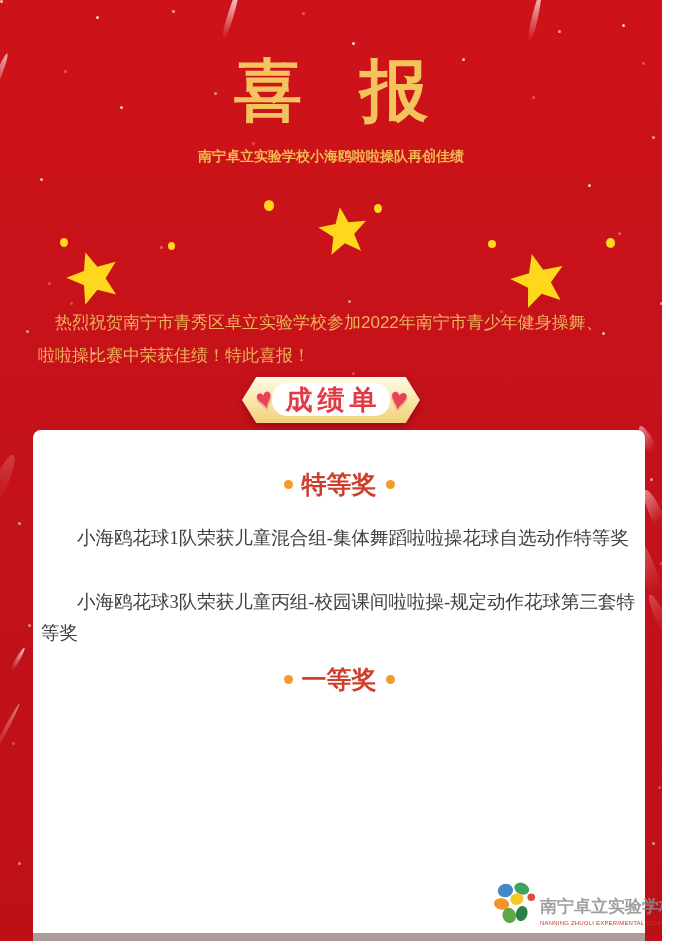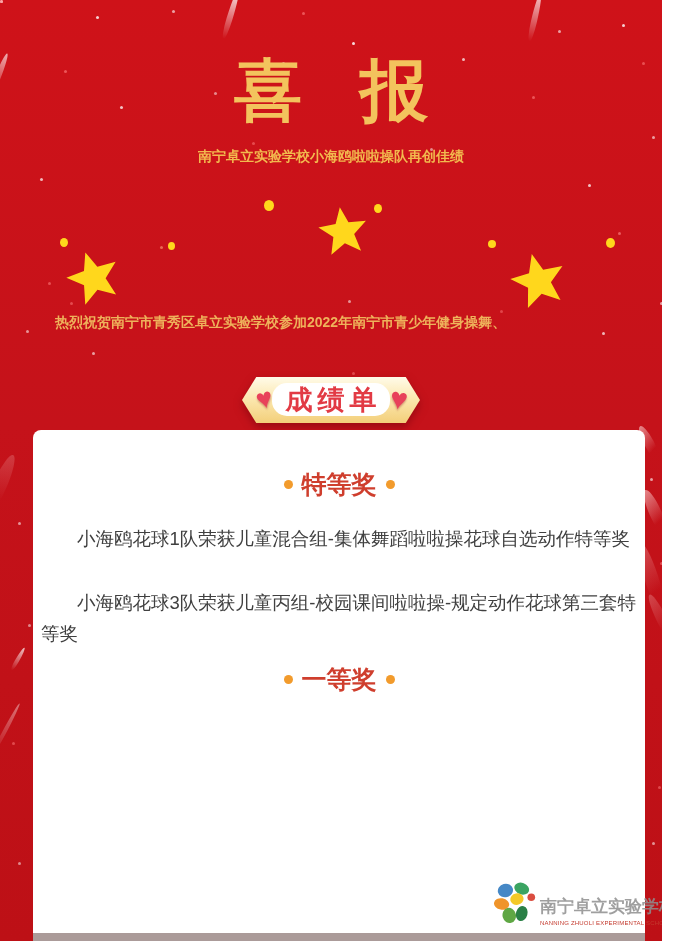--- a/index.html
+++ b/index.html
@@ -49,21 +49,21 @@
   
   .title{position:absolute;top:56px;left:0;width:100%;margin:0;text-align:center;
     font-size:68px;font-weight:900;line-height:1;color:var(--title-gold,#f3c35d);
     letter-spacing:58px;padding-left:58px;box-sizing:border-box;}
   .subtitle{position:absolute;top:148px;left:0;width:100%;text-align:center;
     font-size:14px;font-weight:bold;color:var(--subtitle-gold,#f2b94e);}
   .star{position:absolute;}
   .star svg{display:block;}
   
   .intro{position:absolute;top:306px;left:38px;right:20px;
-    color:var(--intro-gold,#eeb25b);font-size:14px;font-weight:bold;line-height:33px;}
+    color:var(--intro-gold,#eeb25b);font-size:17px;font-weight:normal;line-height:33px;}
   .intro-line{white-space:nowrap;}
   .intro-line.first{text-indent:17px;}
   
   .banner{position:absolute;top:377px;left:50%;transform:translateX(-50%);
     width:178px;height:46px;filter:drop-shadow(0 4px 4px rgba(110,0,10,.5));}
   .ribbon{position:absolute;inset:0;
     clip-path:polygon(0 50%,8% 0,92% 0,100% 50%,92% 100%,8% 100%);
     background:linear-gradient(180deg,var(--banner-cream,#fffbe9) 0%,#fbe7ae 48%,var(--banner-gold,#f3cf7a) 100%);}
   .banner-inner{position:absolute;left:30px;right:30px;top:6px;bottom:7px;border-radius:15px;
     background:var(--card-bg,#fff);display:flex;align-items:center;justify-content:center;}
@@ -74,21 +74,21 @@
   .heart.left{left:14px;top:8px;transform:rotate(-14deg);}
   .heart.right{right:12px;top:7px;transform:rotate(8deg);font-size:30px;}
   
   .card{position:absolute;left:33px;top:430px;width:612px;bottom:0;box-sizing:border-box;
     background:var(--card-bg,#fff);border-radius:8px 8px 0 0;padding:14px 8px 0 8px;overflow:hidden;}
   .section-title{display:flex;align-items:center;justify-content:center;
     font-size:25px;font-weight:900;color:var(--section-red,#cf3e2d);margin:24px 0 22px;}
   .section-title .dot{width:9px;height:9px;border-radius:50%;
     background:var(--dot-orange,#f29b2c);margin:0 9px;}
   .award{margin:0 0 33px;font-size:18.5px;line-height:31px;color:var(--award-text,#404040);
-    text-indent:36px;word-break:break-all;}
+    text-indent:36px;word-break:break-all;font-family:Liberation Serif, serif;}
   .award:last-child{margin-bottom:0;}
   .section.second .section-title{margin-top:14px;}
   .bottom-strip{position:absolute;left:33px;bottom:0;width:612px;height:8px;
     background:var(--bottom-strip,#ab9b99);}
   
   .watermark{position:absolute;left:492px;top:876px;display:flex;align-items:flex-end;z-index:5;}
   .wm-logo{flex:0 0 auto;margin-top:4px;}
   .wm-text{margin-left:2px;}
   .wm-cn{font-family:"Liberation Serif",serif;font-weight:bold;font-size:17px;
     color:var(--watermark-gray,#8f8f8f);opacity:.85;letter-spacing:0;white-space:nowrap;margin-top:14px;}
@@ -133,20 +133,21 @@
   </div>
   <span class="star-dot" style="left:264px;top:200px;width:10px;height:11px;"></span>
   <span class="star-dot" style="left:374px;top:204px;width:8px;height:9px;"></span>
   <span class="star-dot" style="left:60px;top:238px;width:8px;height:9px;"></span>
   <span class="star-dot" style="left:168px;top:242px;width:7px;height:8px;"></span>
   <span class="star-dot" style="left:488px;top:240px;width:8px;height:8px;"></span>
   <span class="star-dot" style="left:606px;top:238px;width:9px;height:10px;"></span>
 
   <div class="intro">
     <div class="intro-line first">热烈祝贺南宁市青秀区卓立实验学校参加2022年南宁市青少年健身操舞、</div>
+    <div class="intro-line">啦啦操比赛中荣获佳绩！特此喜报！</div>
   </div>
 
   <div class="banner">
     <div class="ribbon"></div>
     <span class="heart left">♥</span>
     <div class="banner-inner">
       <span class="banner-label">成绩单</span>
     </div>
     <span class="heart right">♥</span>
   </div>

